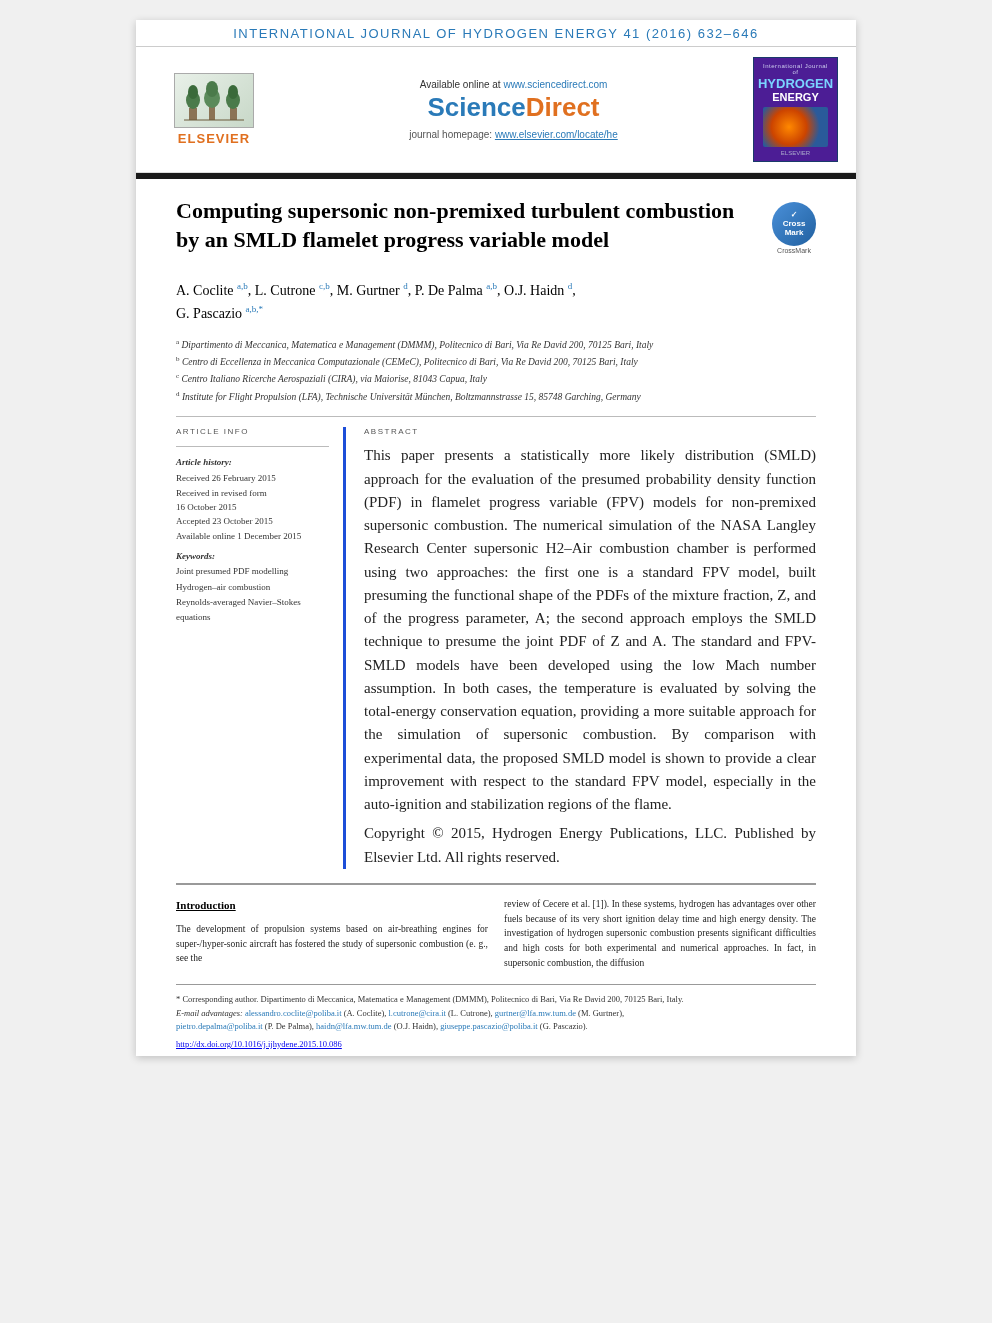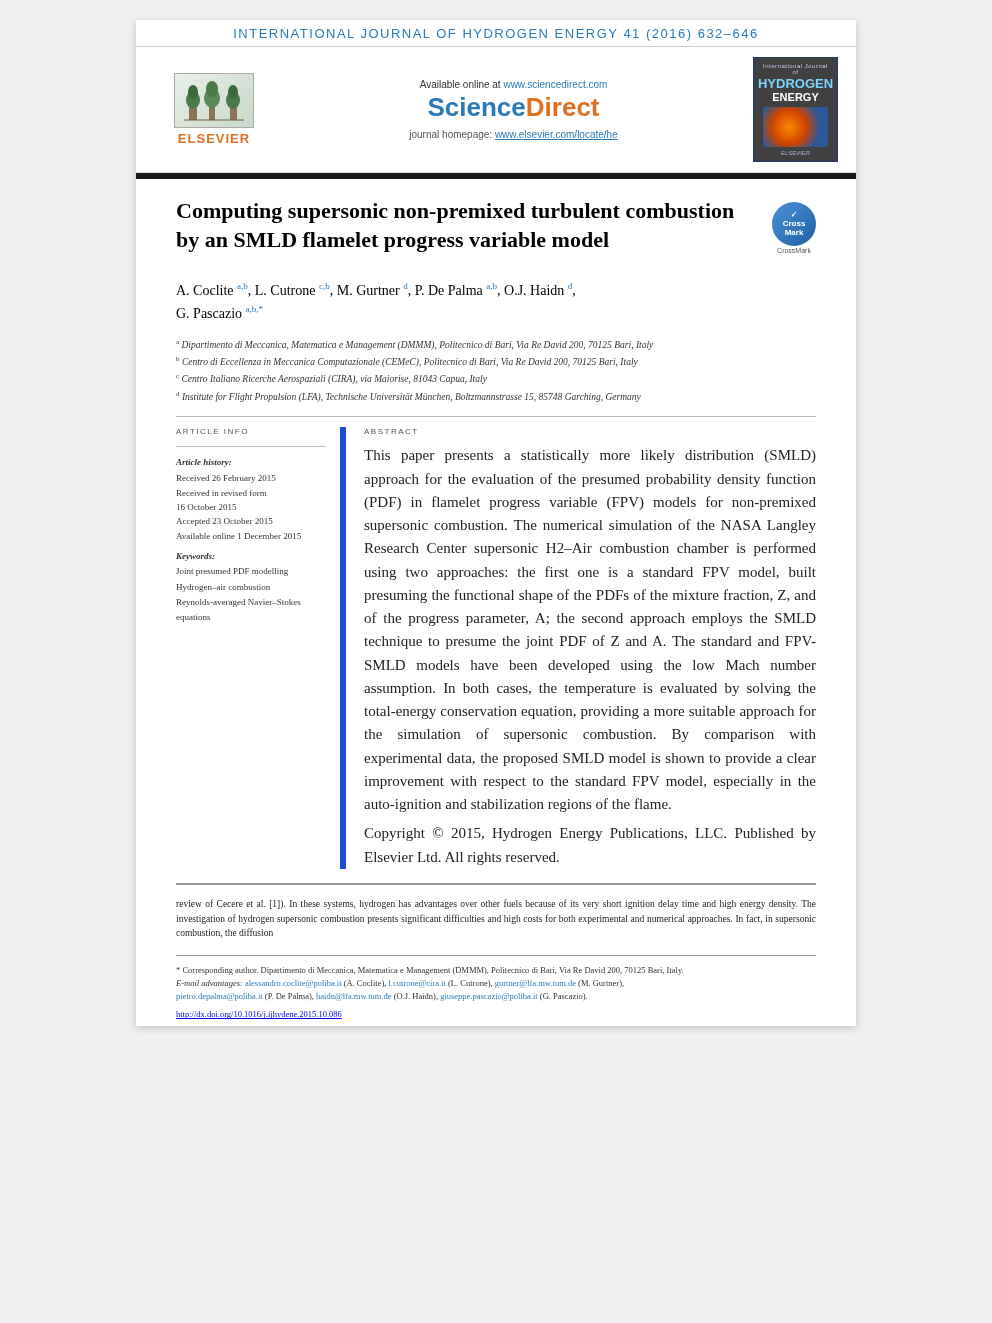--- a/index.html
+++ b/index.html
@@ -98,21 +98,21 @@
     .journal-homepage {
       font-size: 10px;
       color: #555;
       font-family: Liberation Sans, sans-serif;
     }
     .journal-homepage a {
       color: #2a7ab8;
     }
     .hydrogen-journal-logo {
       width: 85px;
-      background: #404040;
+      background: #4c1d95;
       border: 1px solid #1a3a6a;
       padding: 5px;
       display: flex;
       flex-direction: column;
       align-items: center;
       color: #fff;
       font-family: Arial, sans-serif;
     }
     .hj-intl {
       font-size: 6px;
@@ -221,21 +221,21 @@
       margin: 10px 0;
     }
     .two-column-section {
       display: flex;
       gap: 18px;
       margin-bottom: 14px;
     }
     .article-info {
       width: 170px;
       flex-shrink: 0;
-      border-right: 6px solid #1d4ed8;
+      border-right: 3px solid #1d4ed8;
       padding-right: 14px;
     }
     .article-info-title {
       font-size: 8px;
       letter-spacing: 1.5px;
       color: #555;
       font-family: Arial, sans-serif;
       text-transform: uppercase;
       margin-bottom: 8px;
     }
@@ -460,20 +460,24 @@
           <span>This paper presents a statistically more likely distribution (SMLD) approach for the evaluation of the presumed probability density function (PDF) in flamelet progress variable (FPV) models for non-premixed supersonic combustion. The numerical simulation of the NASA Langley Research Center supersonic H2–Air combustion chamber is performed using two approaches: the first one is a standard FPV model, built presuming the functional shape of the PDFs of the mixture fraction, Z, and of the progress parameter, A; the second approach employs the SMLD technique to presume the joint PDF of Z and A. The standard and FPV-SMLD models have been developed using the low Mach number assumption. In both cases, the temperature is evaluated by solving the total-energy conservation equation, providing a more suitable approach for the simulation of supersonic combustion. By comparison with experimental data, the proposed SMLD model is shown to provide a clear improvement with respect to the standard FPV model, especially in the auto-ignition and stabilization regions of the flame.</span>
           <div class="copyright">Copyright © 2015, Hydrogen Energy Publications, LLC. Published by Elsevier Ltd. All rights reserved.</div>
         </div>
       </div>
     </div>
 
     <hr class="divider-thick">
 
     <div class="body-two-col">
       <div class="body-col">
+        <div class="section-title">Introduction</div>
+        <div class="body-text">The development of propulsion systems based on air-breathing engines for super-/hyper-sonic aircraft has fostered the study of supersonic combustion (e. g., see the</div>
+      </div>
+      <div class="body-col">
         <div class="body-text">review of Cecere et al. [1]). In these systems, hydrogen has advantages over other fuels because of its very short ignition delay time and high energy density. The investigation of hydrogen supersonic combustion presents significant difficulties and high costs for both experimental and numerical approaches. In fact, in supersonic combustion, the diffusion</div>
       </div>
     </div>
 
     <div class="footnote-area">
       <div class="footnote-text">
         <span>* Corresponding author. Dipartimento di Meccanica, Matematica e Management (DMMM), Politecnico di Bari, Via Re David 200, 70125 Bari, Italy.</span>
       </div>
       <div class="footnote-text">
         <em>E-mail advantages:</em>

